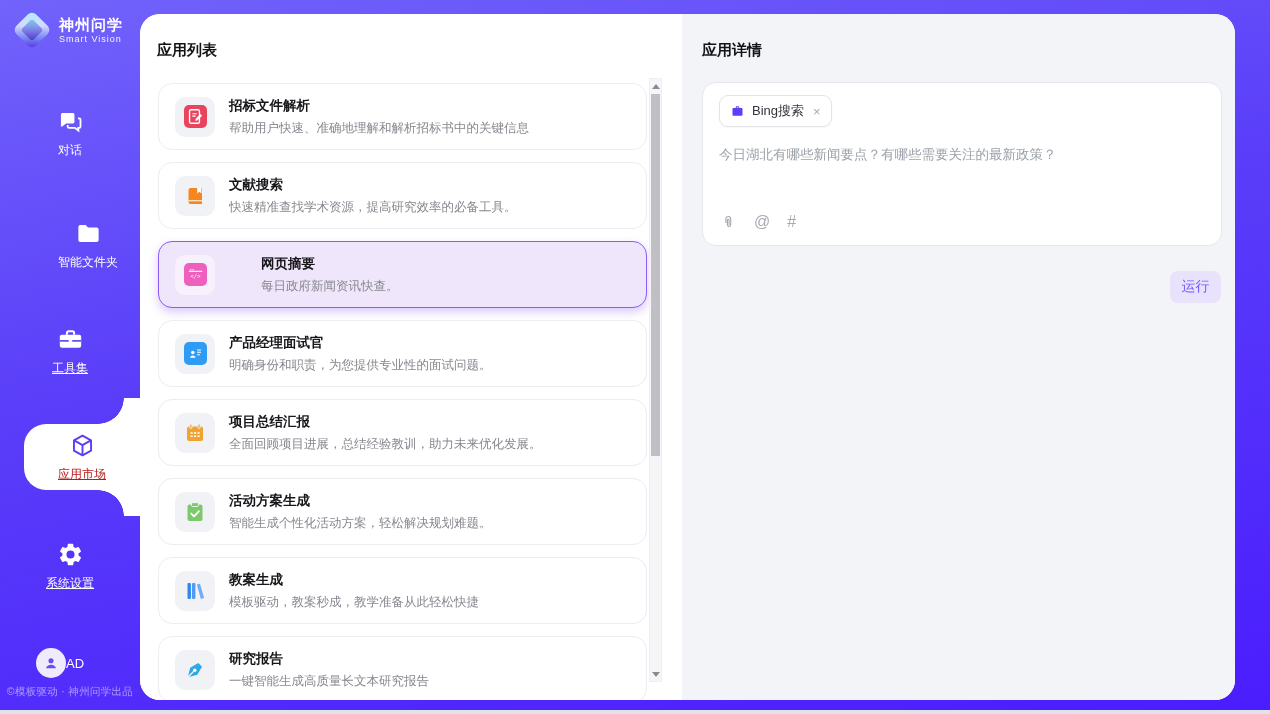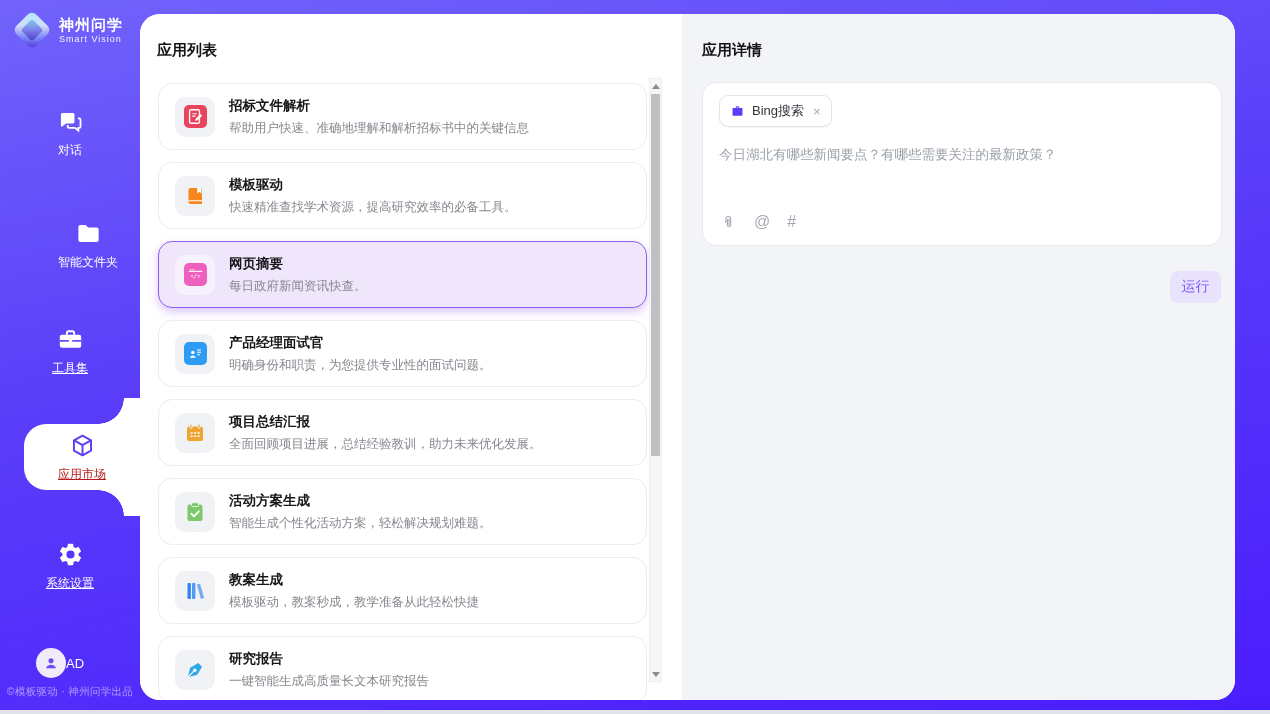--- a/index.html
+++ b/index.html
@@ -51,21 +51,21 @@
       border-radius:20px; overflow:hidden; display:flex; background:#fff; }
 
   
   .list-panel { width:542px; background:#fff; position:relative; flex:0 0 auto; }
   .panel-title { font-size:15px; font-weight:bold; color:#141417; }
   .list-panel .panel-title { position:absolute; left:17px; top:27px; }
   .items { position:absolute; left:18px; top:69px; width:489px; }
   .app-card { height:67px; border:1px solid #ECECF1; border-radius:14px; background:#fff;
       display:flex; align-items:center; padding:0 14px 0 16px; margin-bottom:12px; cursor:pointer; }
   .app-card.selected { background:#EFE6FB; border:1.5px solid #8B5CF6;
-      box-shadow:0 4px 10px rgba(124,58,237,.28); }
+      box-shadow:0 4px 10px rgba(124,58,237,.28);gap:32px; }
   .app-icon { width:40px; height:40px; border-radius:10px; background:#F1F2F5; flex:0 0 auto;
       display:flex; align-items:center; justify-content:center; }
   .app-card.selected .app-icon { background:#F6F1FD; }
   .glyph-box { width:23px; height:23px; border-radius:5px; display:flex; align-items:center; justify-content:center; }
   .glyph-box svg { width:19px; height:19px; display:block; }
   .glyph-plain svg { width:24px; height:24px; display:block; }
   .app-text { margin-left:14px; min-width:0; }
   .app-name { font-size:13.5px; font-weight:bold; color:#17171B; margin-bottom:5px; }
   .app-desc { font-size:12.5px; color:#87878F; white-space:nowrap; overflow:hidden; }
 
@@ -201,21 +201,21 @@
             <div class="app-icon">
               <div class="glyph-plain">
                 <svg viewBox="0 0 24 24">
                   <path d="M5.5 6c0-1.1.9-2 2-2H19v16H7.5c-1.1 0-2-.9-2-2z" fill="#F6871F"></path>
                   <path d="M14.2 4v5.4l2.1-1.6 2.1 1.6V4z" fill="#fff"></path>
                   <path d="M5.5 16.8h13.5" stroke="#fff" stroke-width="1.1"></path>
                 </svg>
               </div>
             </div>
             <div class="app-text">
-              <div class="app-name">模板驱动</div>
+              <div class="app-name">文献搜索</div>
               <div class="app-desc">快速精准查找学术资源，提高研究效率的必备工具。</div>
             </div>
           </div>
           <div class="app-card selected">
             <div class="app-icon">
               <div class="glyph-box" style="background:#EE5FBE">
                 <svg viewBox="0 0 24 24">
                   <path d="M3.5 8h17" stroke="#fff" stroke-width="1.4"></path>
                   <circle cx="6" cy="6" r=".9" fill="#fff"></circle>
                   <circle cx="9" cy="6" r=".9" fill="#fff"></circle>

